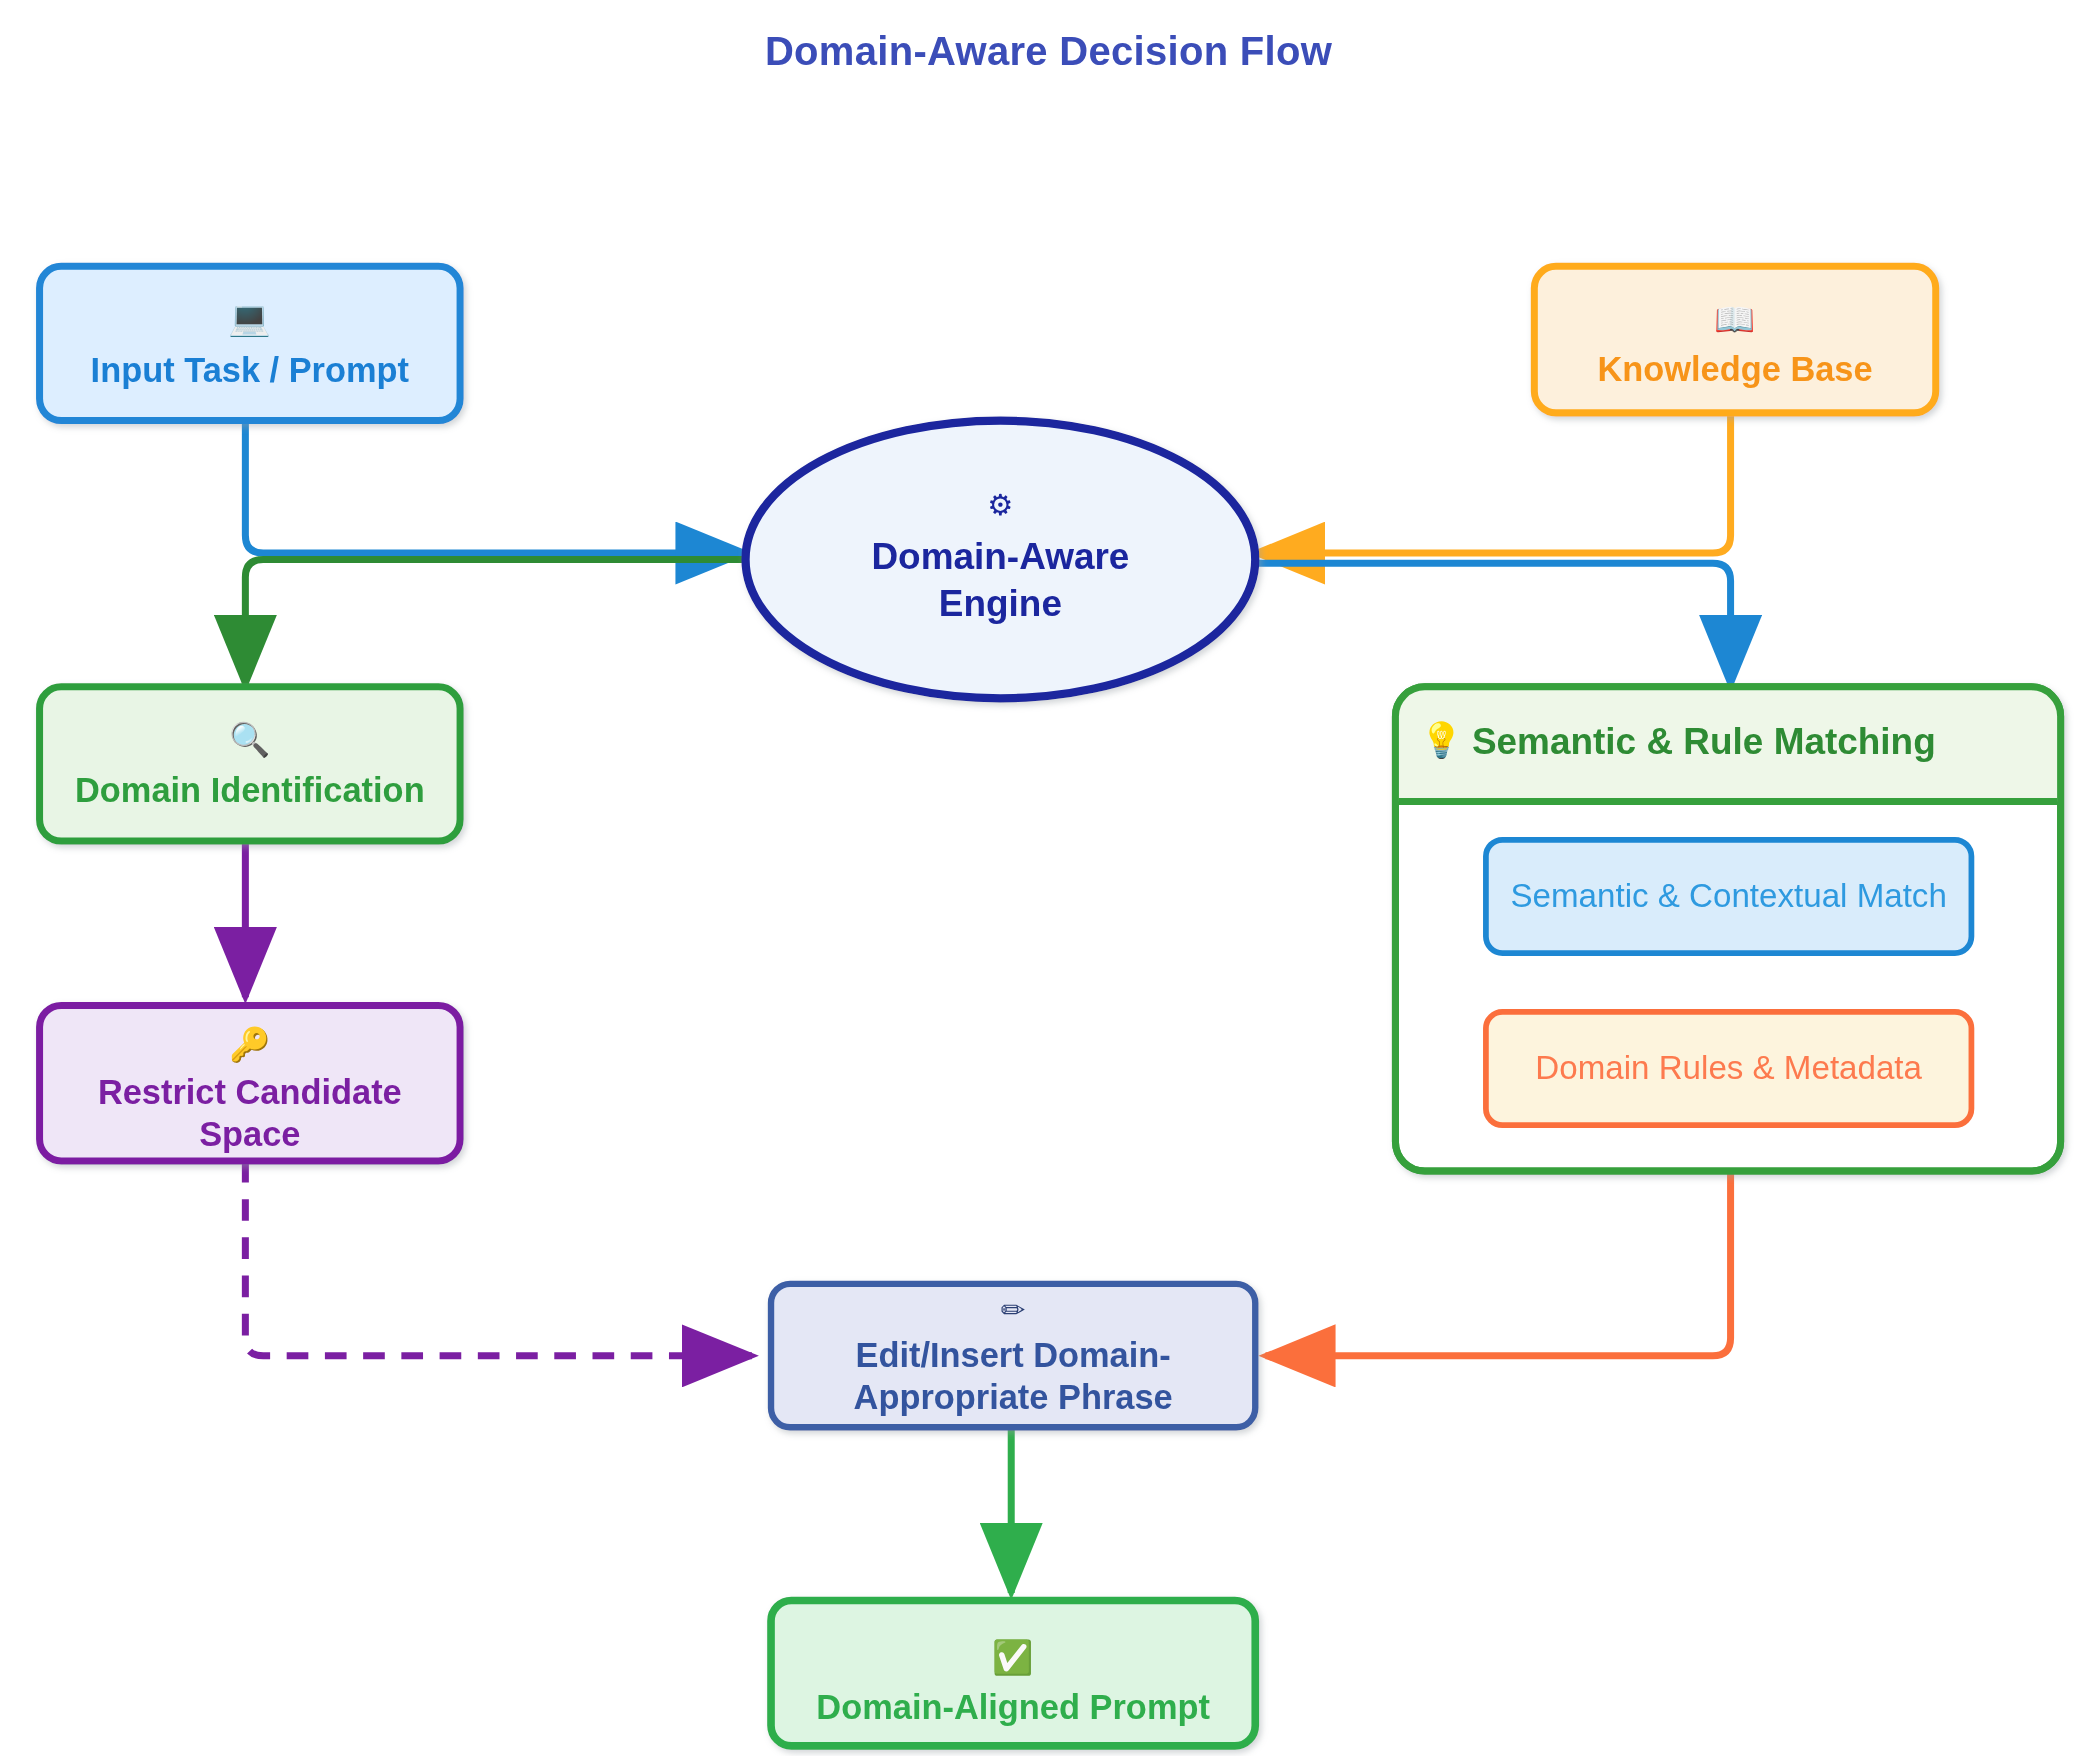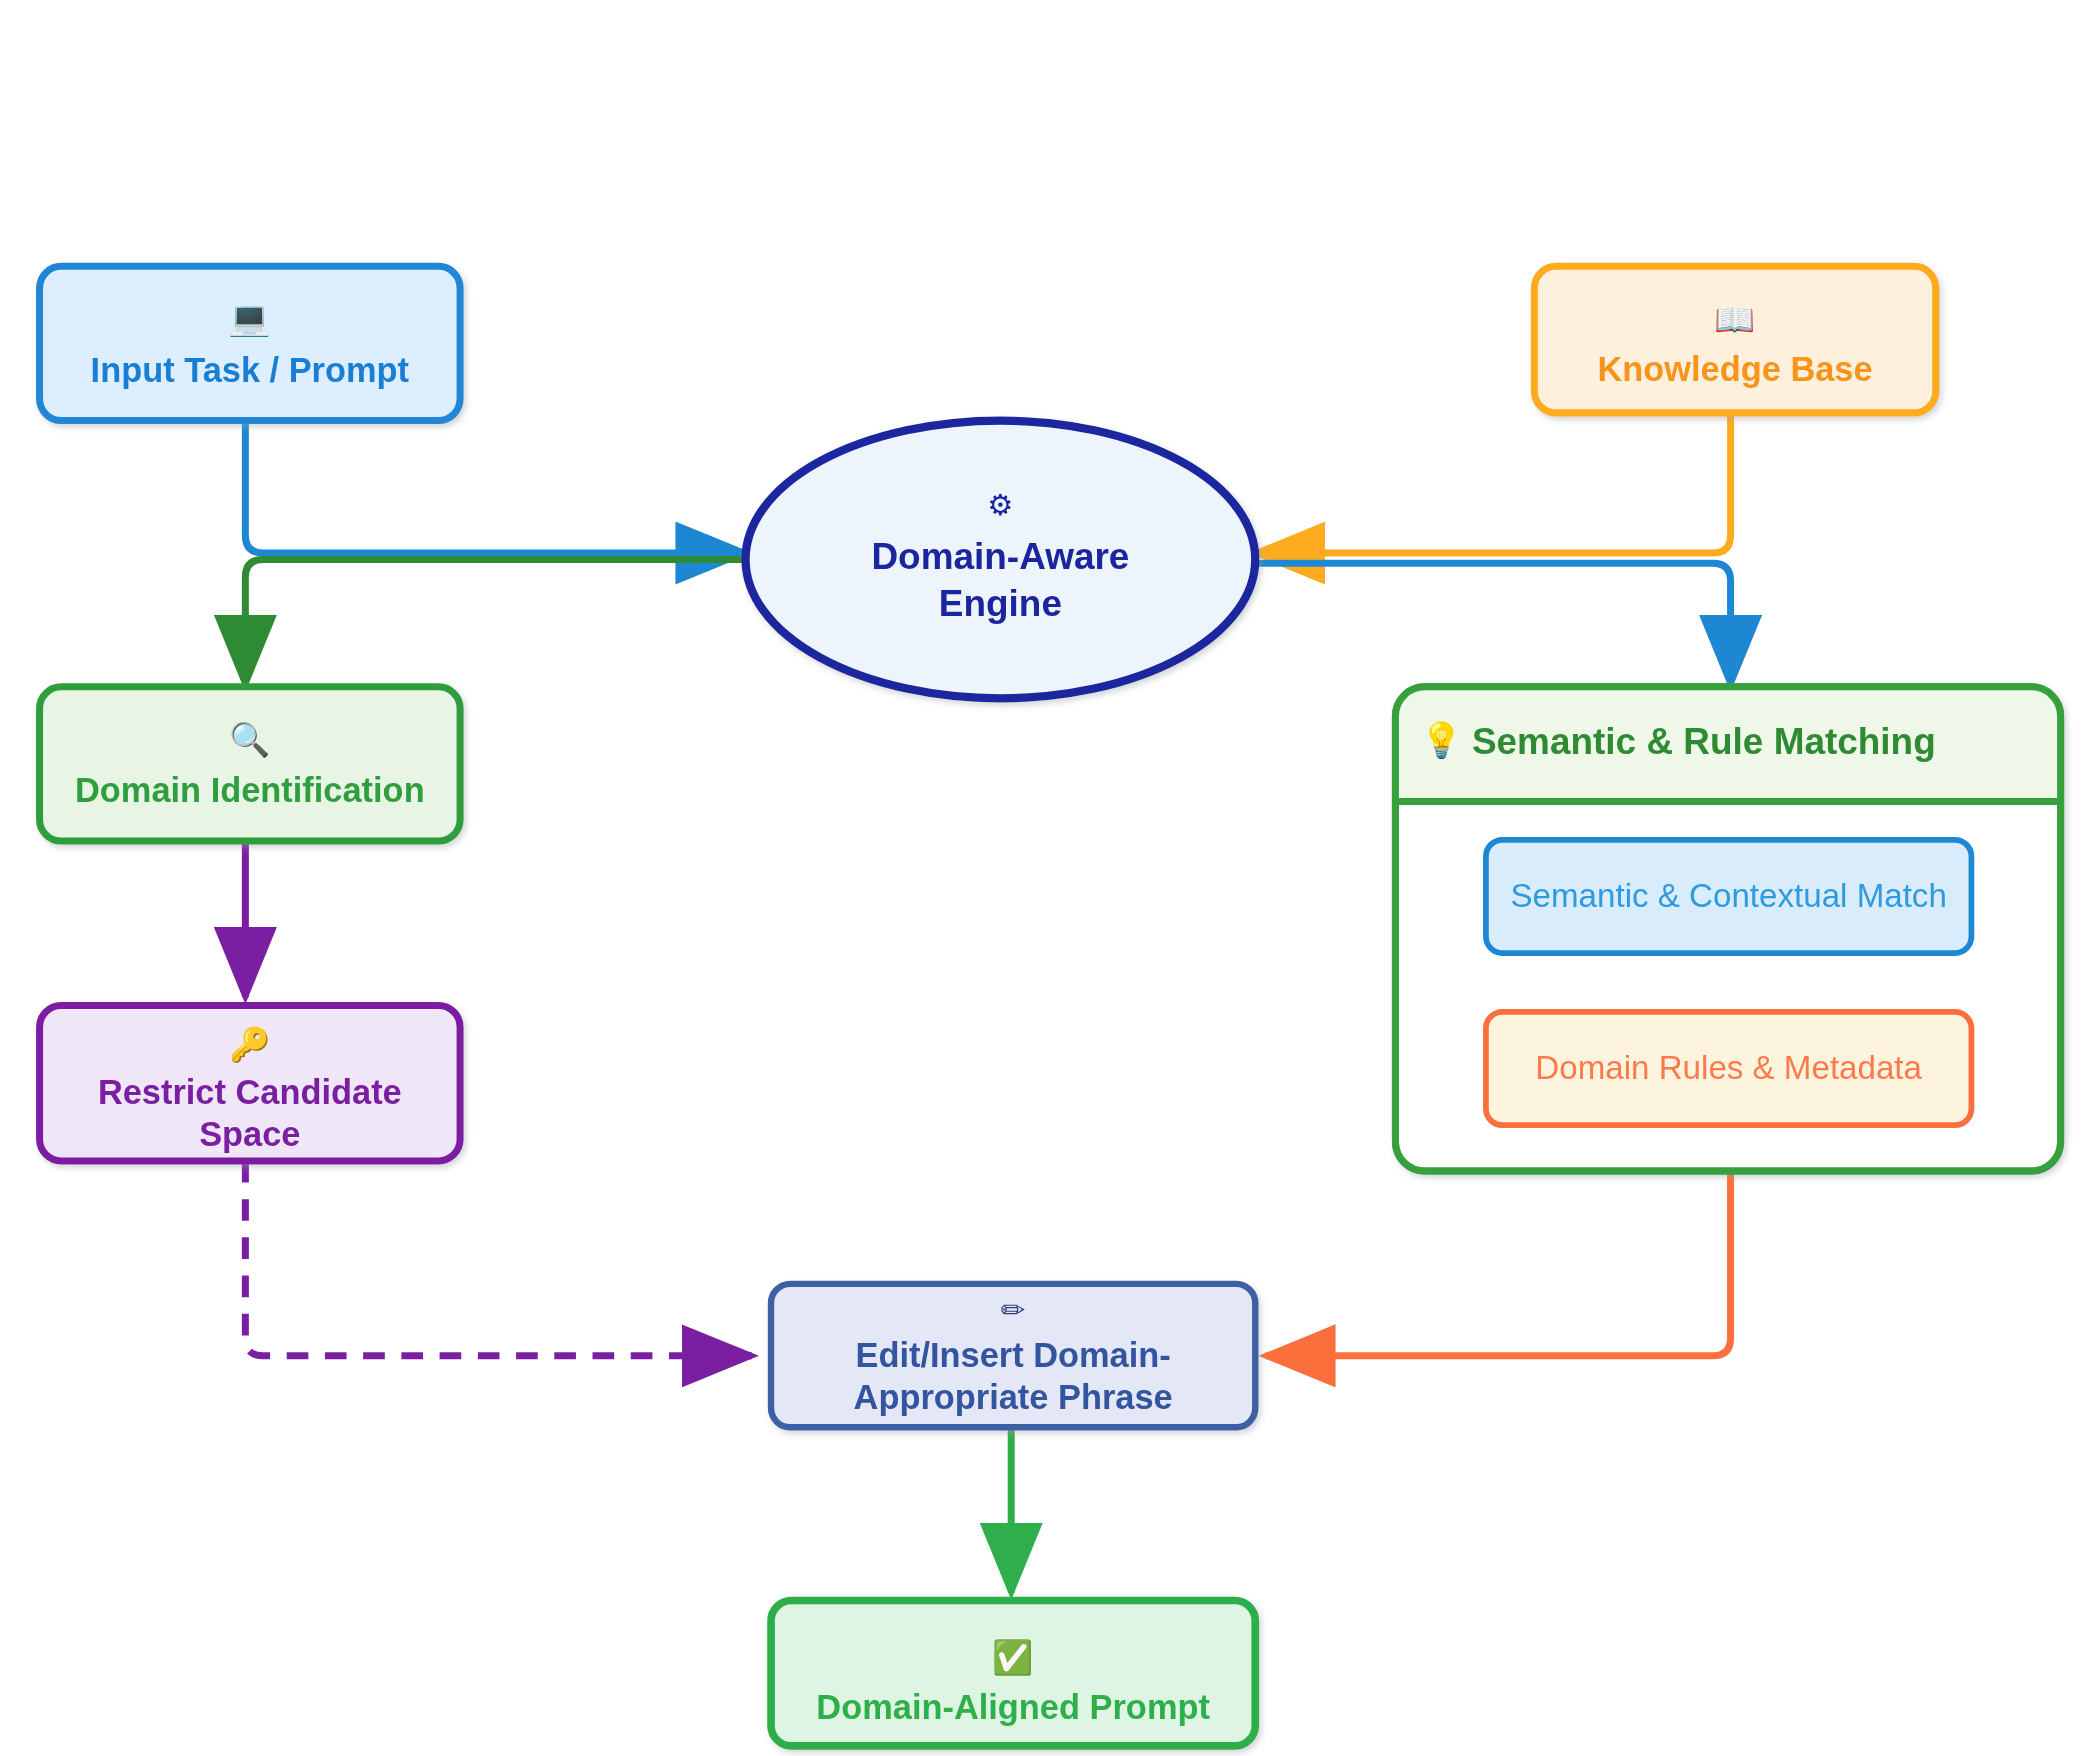--- a/index.html
+++ b/index.html
@@ -45,20 +45,21 @@
     font-family: "Liberation Sans", sans-serif;
     font-weight: bold;
     dominant-baseline: middle;
   }
 </style>
 </head>
 <body>
 
 <div id="canvas">
 
+  <div id="diagram-title">Domain-Aware Decision Flow</div>
 
   <svg id="flow" viewBox="0 0 3291 2756">
     <defs>
       <marker id="ah-blue" markerWidth="11" markerHeight="9" refX="10" refY="4.5" orient="auto" markerUnits="strokeWidth">
         <path d="M0,0 L11,4.5 L0,9 z" fill="#1d87d3"></path>
       </marker>
       <marker id="ah-green" markerWidth="11" markerHeight="9" refX="10" refY="4.5" orient="auto" markerUnits="strokeWidth">
         <path d="M0,0 L11,4.5 L0,9 z" fill="#2e8b34"></path>
       </marker>
       <marker id="ah-orange" markerWidth="11" markerHeight="9" refX="10" refY="4.5" orient="auto" markerUnits="strokeWidth">

